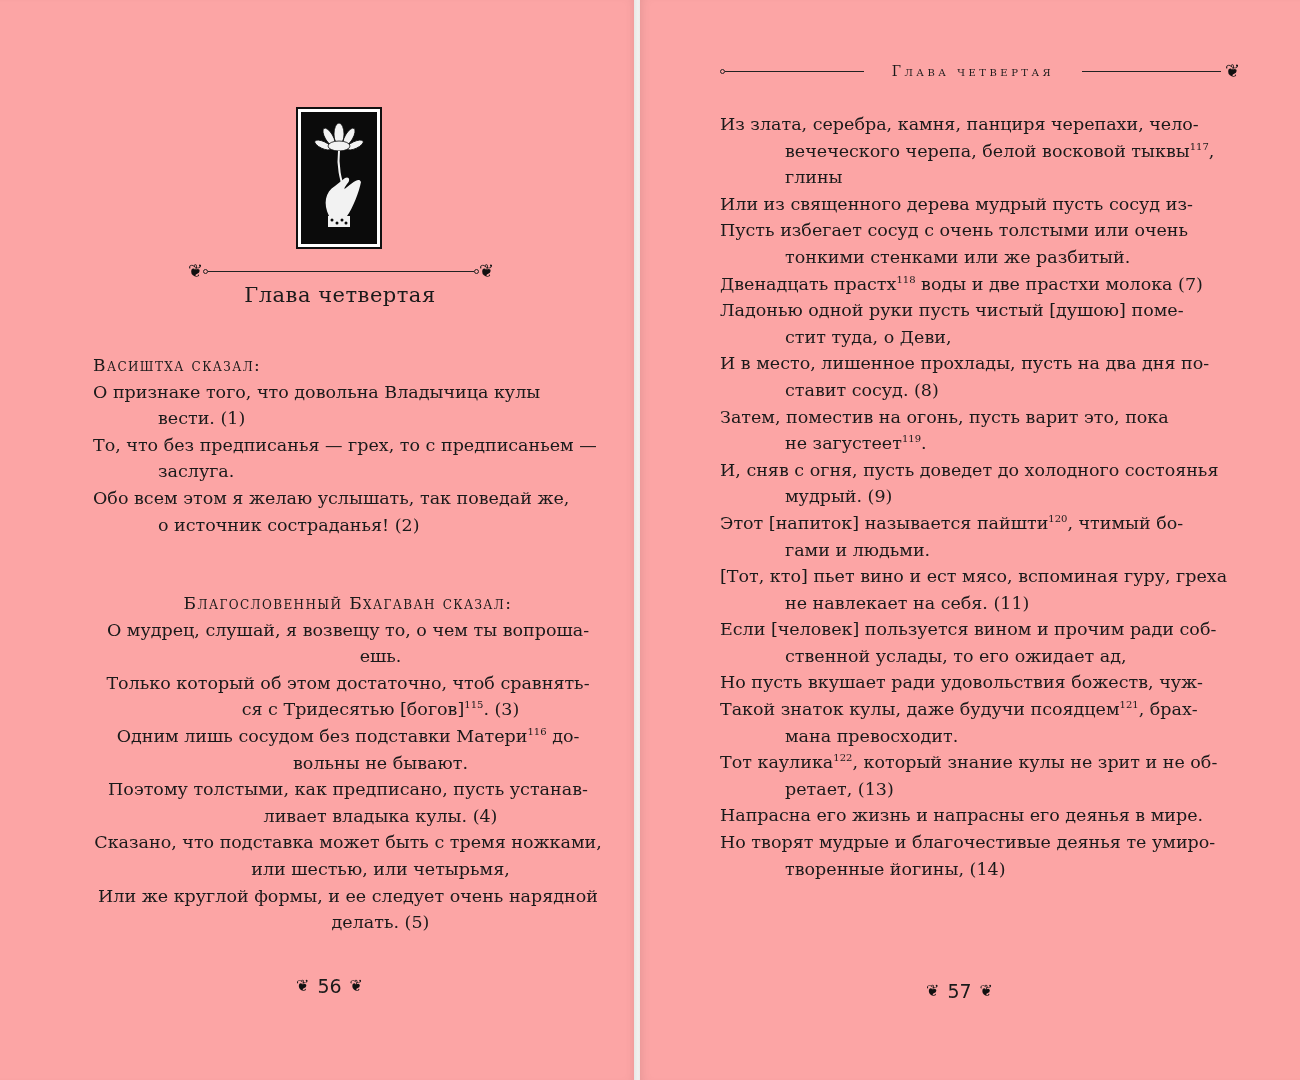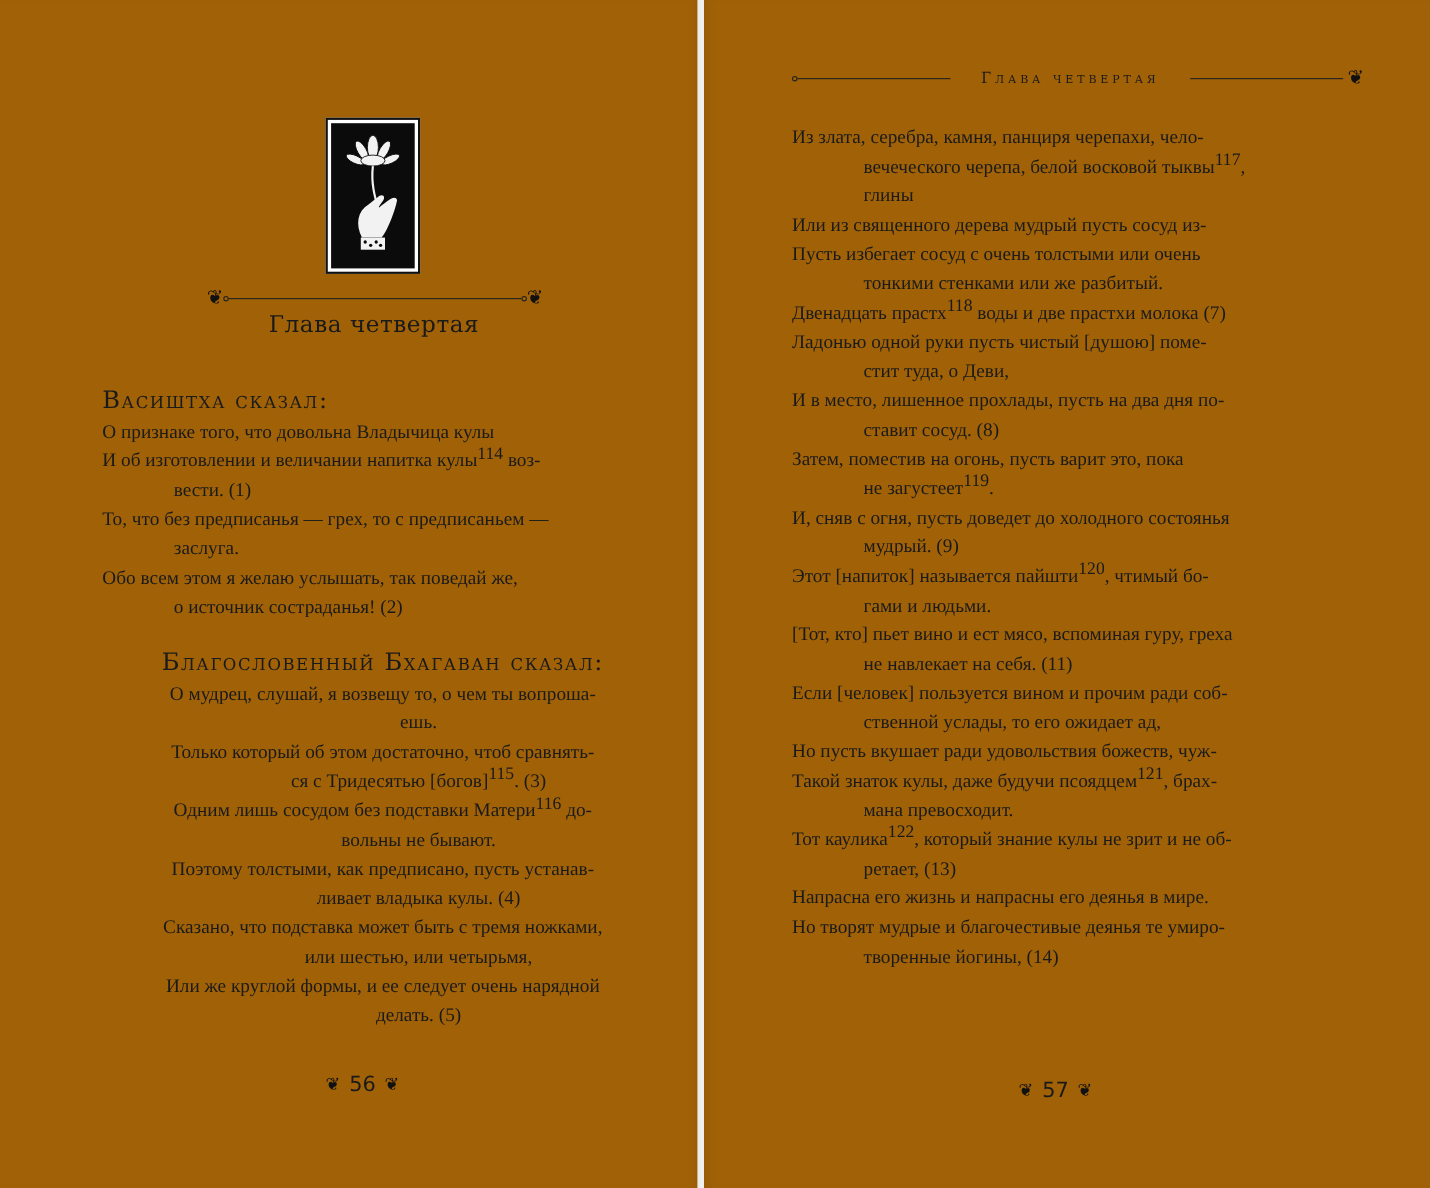--- a/index.html
+++ b/index.html
@@ -4,21 +4,21 @@
 <style>
   html, body { margin: 0; padding: 0; }
   body {
     width: 1300px; height: 1080px; overflow: hidden;
     background: #f6f6f4;
     font-family: "DejaVu Serif", "Liberation Serif", serif;
     color: #1a1a1a;
     position: relative;
   }
   .page {
-    position: absolute; top: 0; height: 1080px; background: #a16207;
+    position: absolute; top: 0; height: 1080px; background: #fca5a5;
   }
   .page.left { left: 0; width: 636px; box-shadow: inset -8px 0 12px -8px rgba(0,0,0,0.12); }
   .page.right { left: 640px; width: 660px; box-shadow: inset 8px 0 12px -8px rgba(0,0,0,0.12); }
   .gutter { position: absolute; left: 634px; top: 0; width: 8px; height: 1080px; background: linear-gradient(90deg,#e8e8e5,#f1f1ef,#e8e8e5); }
 
   
   .art {
     position: absolute; left: 296px; top: 107px; width: 86px; height: 142px;
     border: 2px solid #111; padding: 3px; background: #fff; box-sizing: border-box;
   }
@@ -33,25 +33,25 @@
   .orn { font-size: 18px; line-height: 1; color: #111; }
 
   .chapter-title {
     position: absolute; left: 0; width: 680px; top: 283px; text-align: center;
     font-family: "DejaVu Serif", serif; font-size: 21px; letter-spacing: 0.5px;
   }
 
   .block { position: absolute; font-size: 17.5px; line-height: 26.6px; }
   .left .block { left: 93px; width: 510px; }
   .right .block { left: 80px; width: 510px; }
-  .speaker { font-variant: small-caps; letter-spacing: 1.4px; font-size: 22px; }
-  .verse { margin: 0; font-family: Liberation Serif, serif; }
+  .speaker { font-variant: small-caps; letter-spacing: 1.4px; font-size: 17px; }
+  .verse { margin: 0; }
   .verse .first { display: block; }
   .verse .cont { display: block; padding-left: 65px; }
-  sup { font-size: 16px; line-height: 0; vertical-align: 7px; }
+  sup { font-size: 10px; line-height: 0; vertical-align: 7px; }
 
   .running-head {
     position: absolute; left: 80px; top: 62px; width: 520px; display: flex; align-items: center;
   }
   .running-head .title {
     font-variant: small-caps; letter-spacing: 3.5px; font-size: 14px; padding: 0 28px;
   }
 
   .folio {
     position: absolute; font-family: "DejaVu Sans", "Liberation Sans", sans-serif; font-size: 19px;
@@ -96,21 +96,20 @@
   </div>
 
   <div class="chapter-title">Глава четвертая</div>
 
   <div class="block" style="top:352px;">
     <div class="speaker">Васиштха сказал:</div>
     <p class="verse">
       <span class="first">О признаке того, что довольна Владычица кулы</span>
     </p>
     <p class="verse">
-      <span class="first"><span>И об изготовлении и величании напитка кулы</span><sup>114</sup><span> воз-</span></span>
       <span class="cont">вести. (1)</span>
     </p>
     <p class="verse">
       <span class="first">То, что без предписанья — грех, то с предписаньем —</span>
       <span class="cont">заслуга.</span>
     </p>
     <p class="verse">
       <span class="first">Обо всем этом я желаю услышать, так поведай же,</span>
       <span class="cont">о источник состраданья! (2)</span>
     </p>

